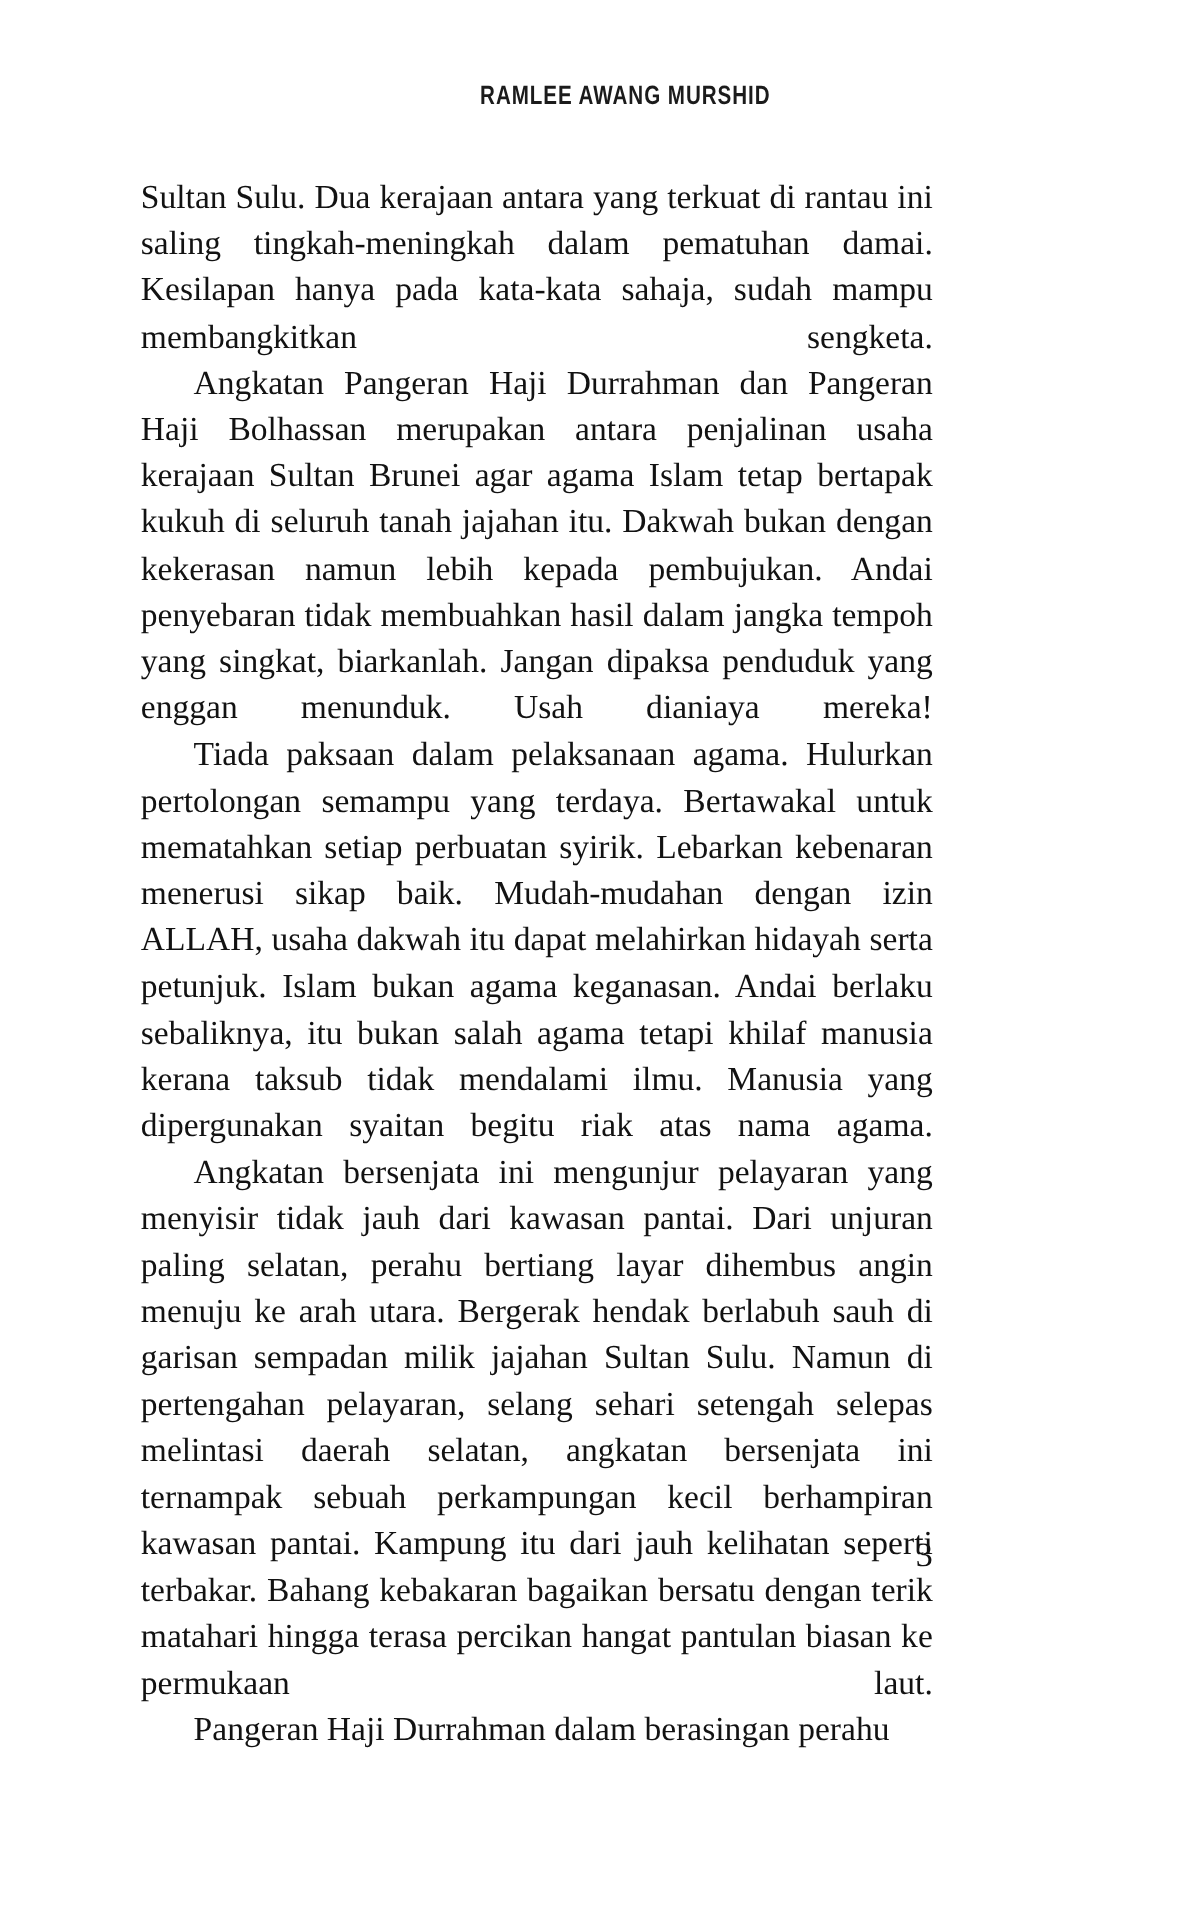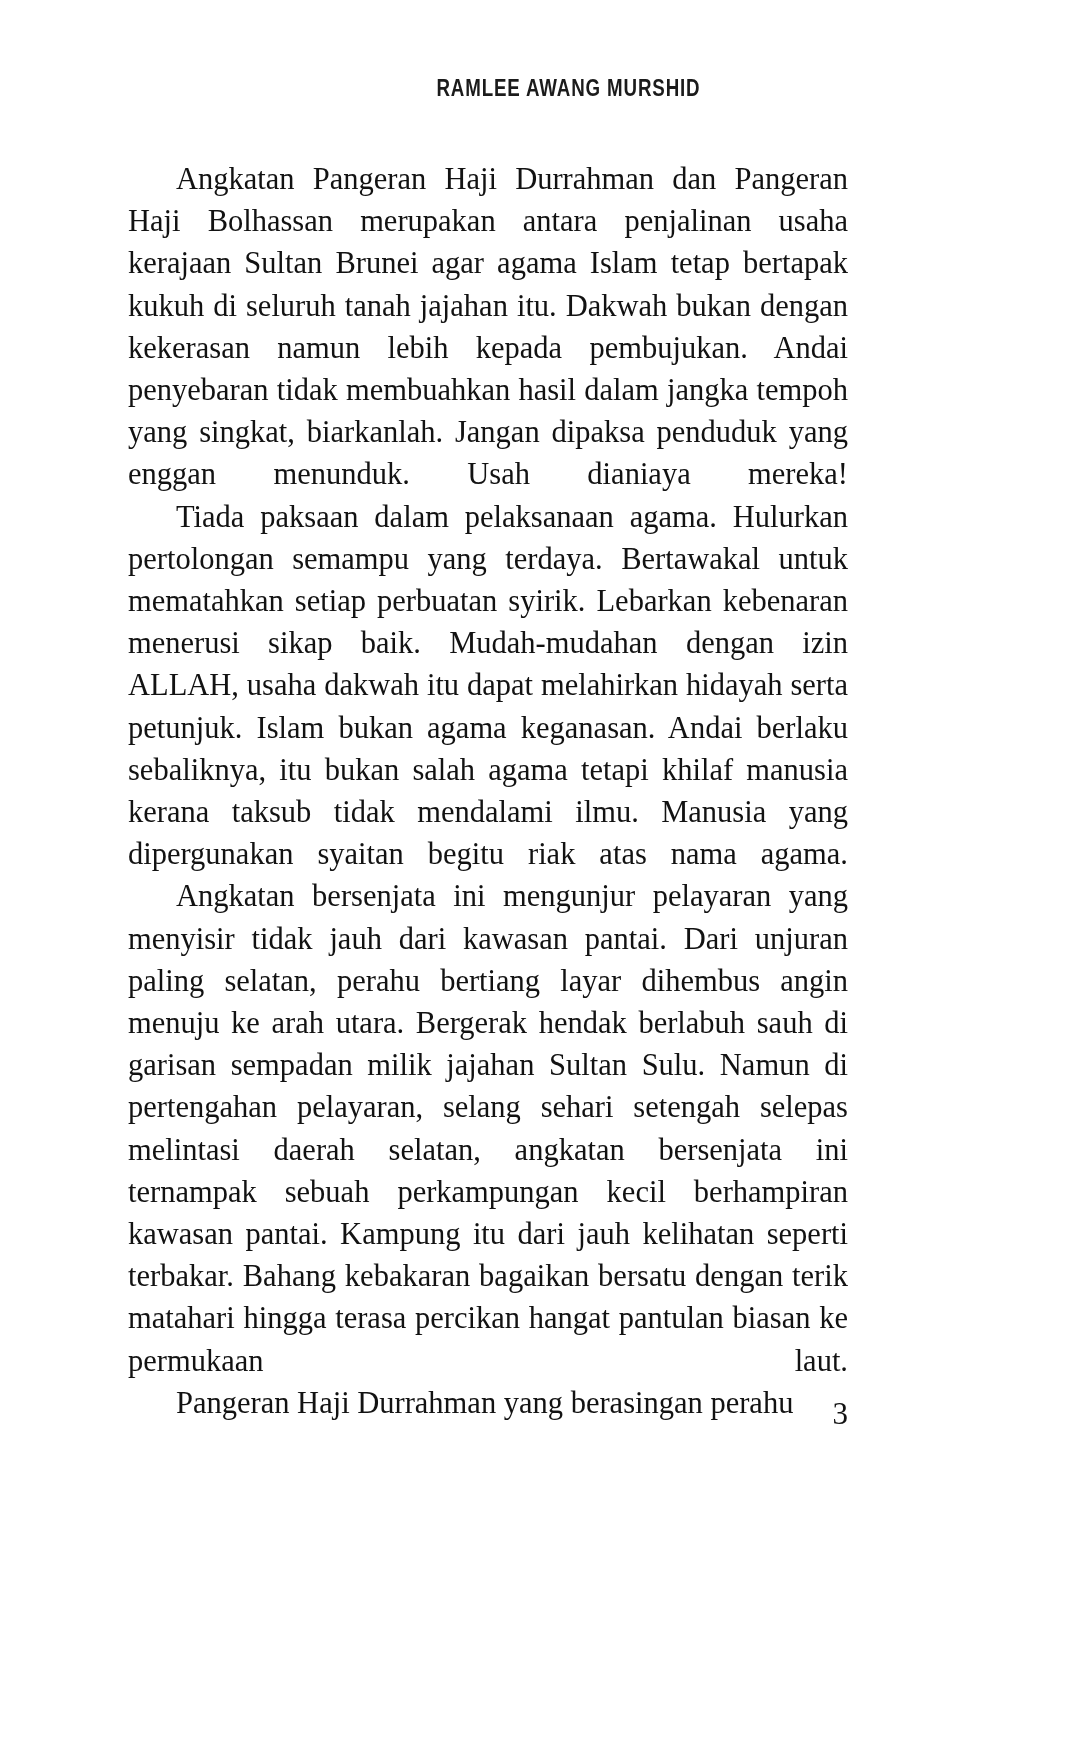--- a/index.html
+++ b/index.html
@@ -87,21 +87,22 @@
 </head>
 <body>
 
 <div class="page">
 
   <div class="running-head">
     <span class="running-head-text">RAMLEE AWANG MURSHID</span>
   </div>
 
   <div class="text-block">
+    <p class="para full-justify">Sultan Sulu. Dua kerajaan antara yang terkuat di rantau ini saling tingkah-meningkah dalam pematuhan damai. Kesilapan hanya pada kata-kata sahaja, sudah mampu membangkitkan sengketa.</p>
     <p class="para indent full-justify">Angkatan Pangeran Haji Durrahman dan Pangeran Haji Bolhassan merupakan antara penjalinan usaha kerajaan Sultan Brunei agar agama Islam tetap bertapak kukuh di seluruh tanah jajahan itu. Dakwah bukan dengan kekerasan namun lebih kepada pembujukan. Andai penyebaran tidak membuahkan hasil dalam jangka tempoh yang singkat, biarkanlah. Jangan dipaksa penduduk yang enggan menunduk. Usah dianiaya mereka!</p>
     <p class="para indent full-justify">Tiada paksaan dalam pelaksanaan agama. Hulurkan pertolongan semampu yang terdaya. Bertawakal untuk mematahkan setiap perbuatan syirik. Lebarkan kebenaran menerusi sikap baik. Mudah-mudahan dengan izin ALLAH, usaha dakwah itu dapat melahirkan hidayah serta petunjuk. Islam bukan agama keganasan. Andai berlaku sebaliknya, itu bukan salah agama tetapi khilaf manusia kerana taksub tidak mendalami ilmu. Manusia yang dipergunakan syaitan begitu riak atas nama agama.</p>
     <p class="para indent full-justify">Angkatan bersenjata ini mengunjur pelayaran yang menyisir tidak jauh dari kawasan pantai. Dari unjuran paling selatan, perahu bertiang layar dihembus angin menuju ke arah utara. Bergerak hendak berlabuh sauh di garisan sempadan milik jajahan Sultan Sulu. Namun di pertengahan pelayaran, selang sehari setengah selepas melintasi daerah selatan, angkatan bersenjata ini ternampak sebuah perkampungan kecil berhampiran kawasan pantai. Kampung itu dari jauh kelihatan seperti terbakar. Bahang kebakaran bagaikan bersatu dengan terik matahari hingga terasa percikan hangat pantulan biasan ke permukaan laut.</p>
-    <p class="para indent full-justify" style="text-align-last: left;">Pangeran Haji Durrahman yang berasingan perahu</p>
+    <p class="para indent full-justify" style="text-align-last: left;">Pangeran Haji Durrahman dalam berasingan perahu</p>
   </div>
 
   <div class="folio">3</div>
 
 </div>
 
 </body></html>

